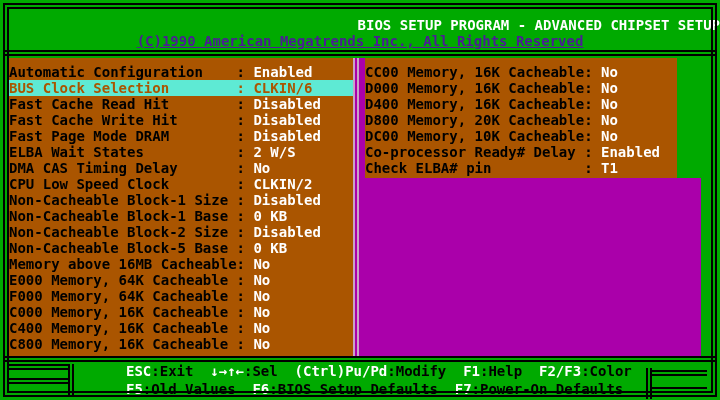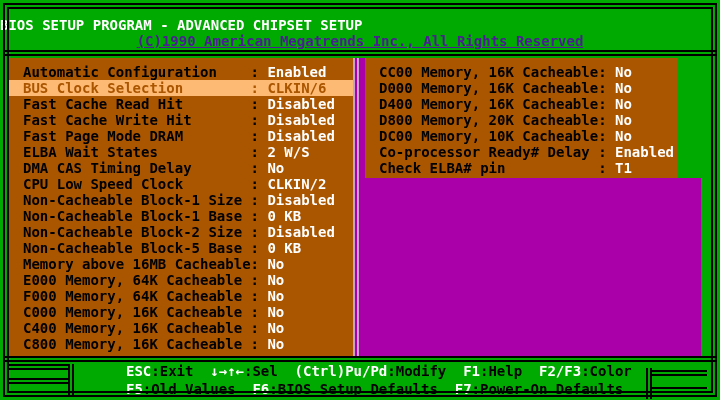--- a/index.html
+++ b/index.html
@@ -7,39 +7,39 @@
     position:relative;width:720px;height:400px;overflow:hidden;
     background:var(--green);
     font-family:"DejaVu Sans Mono","Liberation Mono",monospace;
     font-weight:bold;font-size:14px;line-height:16px;
     -webkit-font-smoothing:none;
   }
   .outer-border{
     position:absolute;left:3px;top:3px;right:3px;bottom:3px;
     border:6px double #000;pointer-events:none;box-sizing:border-box;
   }
-  .hdr-title{position:absolute;top:17px;left:0;width:100%;text-align:left;color:#fff;white-space:pre;}
+  .hdr-title{position:absolute;top:17px;left:0;width:100%;text-align:right;color:#fff;white-space:pre;}
   .hdr-copy{position:absolute;top:33px;left:0;width:100%;text-align:center;color:#4c1d95;white-space:pre;text-decoration:underline;}
   .hline{position:absolute;left:3px;right:3px;height:6px;box-sizing:border-box;
          border-top:2px solid #000;border-bottom:2px solid #000;}
   .hline-top{top:50px;}
   .hline-bottom{top:356px;}
   .panel{position:absolute;background:var(--brown);box-sizing:border-box;padding-top:6px;overflow:hidden;}
   .left-panel{left:9px;top:58px;width:344px;height:298px;}
   .right-panel{left:365px;top:58px;width:312px;height:120px;}
   .magenta-area{position:absolute;left:365px;top:178px;width:336px;height:178px;background:var(--magenta);}
   .divider{
     position:absolute;left:353px;top:58px;width:12px;height:298px;
     background:linear-gradient(90deg,
       var(--divline) 0 2px, var(--magenta) 2px 4px,
       var(--divline) 4px 6px, var(--magenta) 6px 12px);
   }
-  .row{height:16px;white-space:pre;color:#000;padding-left:14px;}
+  .row{height:16px;white-space:pre;color:#000;}
   .row .val{color:var(--valcolor);}
-  .row.selected{background:#fdba74;color:var(--brown);}
+  .row.selected{background:#5eead4;color:var(--brown);}
   .row.selected .val{color:var(--brown);}
   .left-panel .lbl{display:inline-block;width:27ch;}
   .right-panel .lbl{display:inline-block;width:26ch;}
   .footer-line{position:absolute;left:126px;white-space:pre;color:#000;display:flex;column-gap:2ch;}
   #footer-line1{top:363px;}
   #footer-line2{top:381px;}
   .fkey{color:#fff;}
   .fdesc{color:#000;}
   .bracket{position:absolute;box-sizing:border-box;}
   .bracket::before,.bracket::after{content:"";position:absolute;left:0;right:0;height:0;border-top:6px double #000;}

